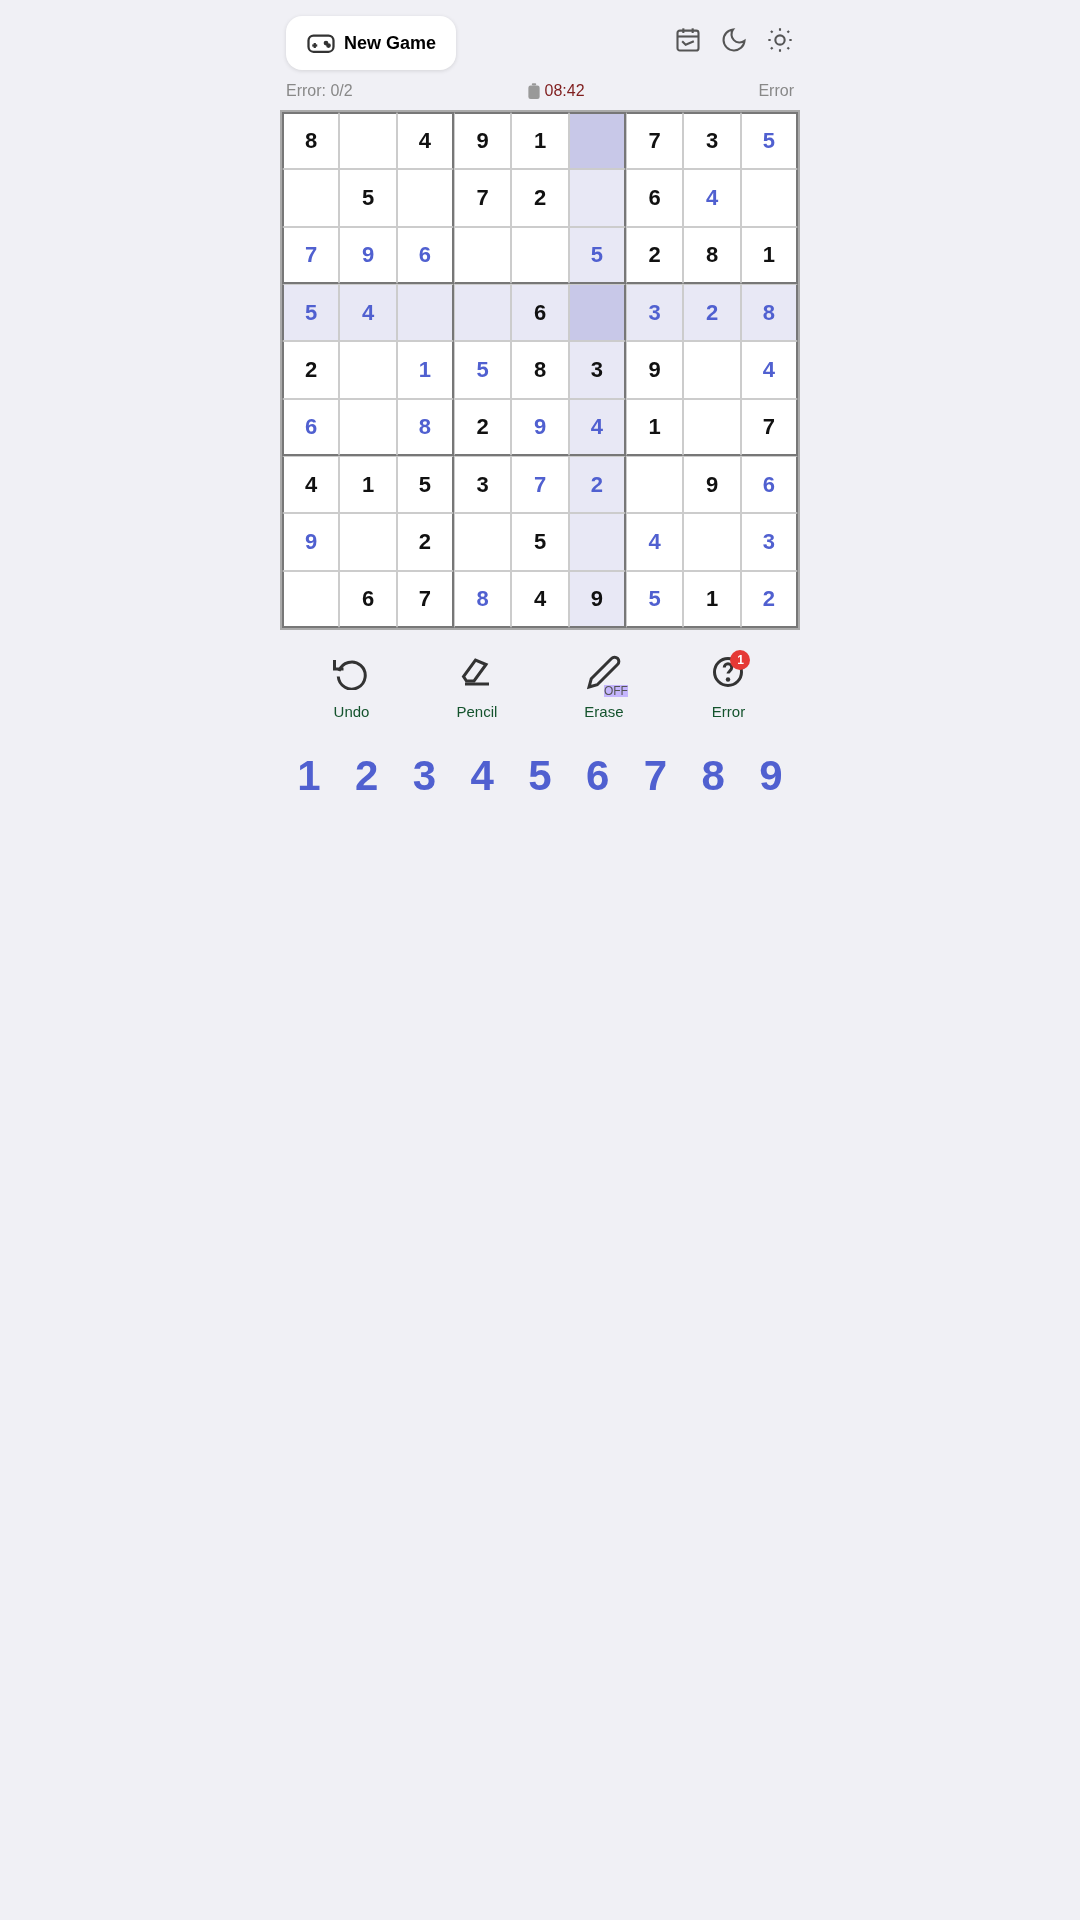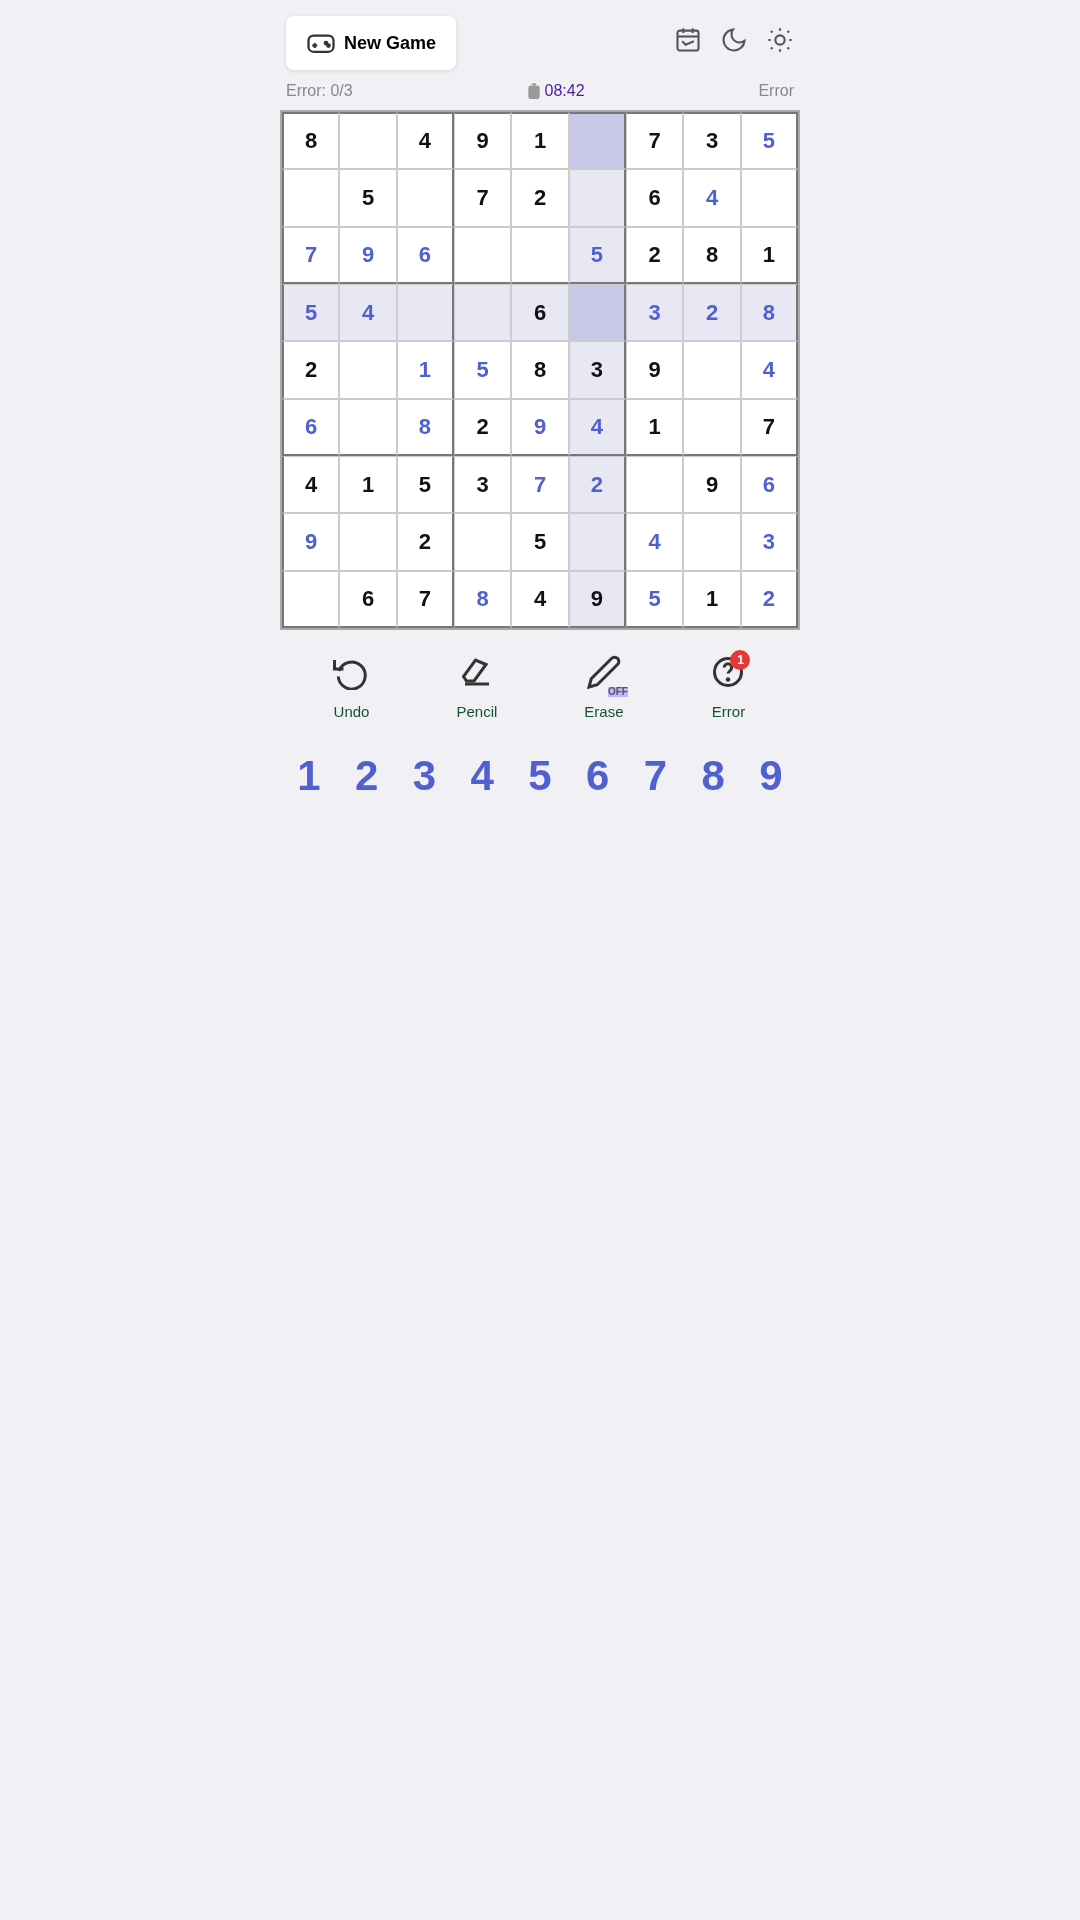--- a/index.html
+++ b/index.html
@@ -16,21 +16,21 @@
       align-items: center;
       justify-content: space-between;
       padding: 16px 16px 8px;
     }
     .new-game-btn {
       display: flex;
       align-items: center;
       gap: 8px;
       background: white;
       border: none;
-      border-radius: 8px;
+      border-radius: 16px;
       padding: 12px 20px;
       font-size: 18px;
       font-weight: 600;
       cursor: pointer;
       box-shadow: 0 1px 4px rgba(0,0,0,0.12);
     }
     .top-icons {
       display: flex;
       gap: 18px;
       align-items: center;
@@ -41,21 +41,21 @@
       cursor: pointer;
     }
     .status-bar {
       display: flex;
       justify-content: space-between;
       padding: 4px 16px 10px;
       font-size: 16px;
       color: #888;
     }
     .timer {
-      color: #4c1d95;
+      color: #7f1d1d;
       display: flex;
       align-items: center;
       gap: 4px;
     }
     .grid-container {
       margin: 0 10px;
       background: white;
       border: 2px solid #aaa;
     }
     .sudoku-grid {
@@ -163,22 +163,22 @@
 
     
     .icon-svg {
       width: 30px;
       height: 30px;
     }
     .pencil-off {
       position: relative;
     }
     .off-label {
-      font-size: 10px;
-      font-weight: bold;
+      font-size: 12px;
+      font-weight: normal;
       color: #555;
       position: absolute;
       bottom: -2px;
       right: -6px;
       background: #c4b5fd;
     }
   </style>
 </head>
 <body>
 
@@ -211,21 +211,21 @@
     <span class="top-icon">
       <svg width="28" height="28" viewBox="0 0 24 24" fill="none" stroke="#555" stroke-width="1.8">
         <circle cx="12" cy="12" r="4"></circle>
         <path d="M12 2v2M12 20v2M4.22 4.22l1.42 1.42M18.36 18.36l1.42 1.42M2 12h2M20 12h2M4.22 19.78l1.42-1.42M18.36 5.64l1.42-1.42"></path>
       </svg>
     </span>
   </div>
 </div>
 
 <div class="status-bar">
-  <span>Error: 0/3</span>
+  <span>Error: 0/2</span>
   <span class="timer">
     <svg width="14" height="18" viewBox="0 0 10 16" fill="#999">
         <rect x="3" y="1" width="4" height="2" rx="1"></rect>
         <rect x="0" y="3" width="10" height="12" rx="2"></rect>
       </svg>
     <span>08:42</span>
   </span>
   <span>Error</span>
 </div>
 

